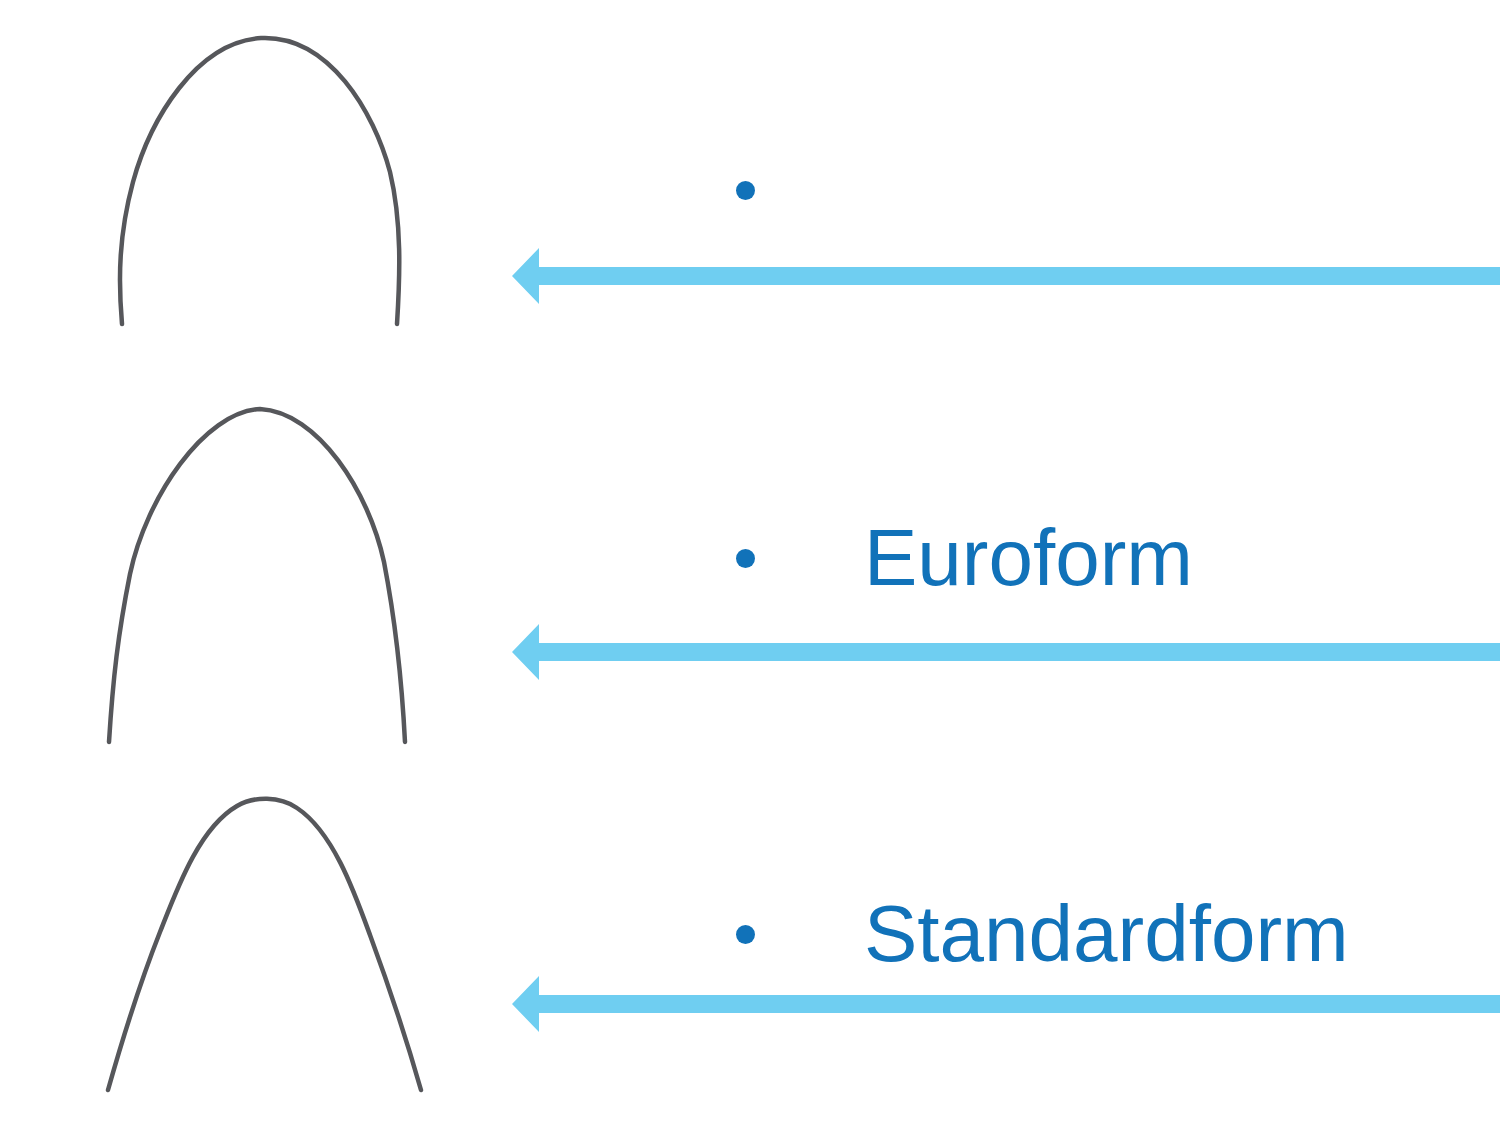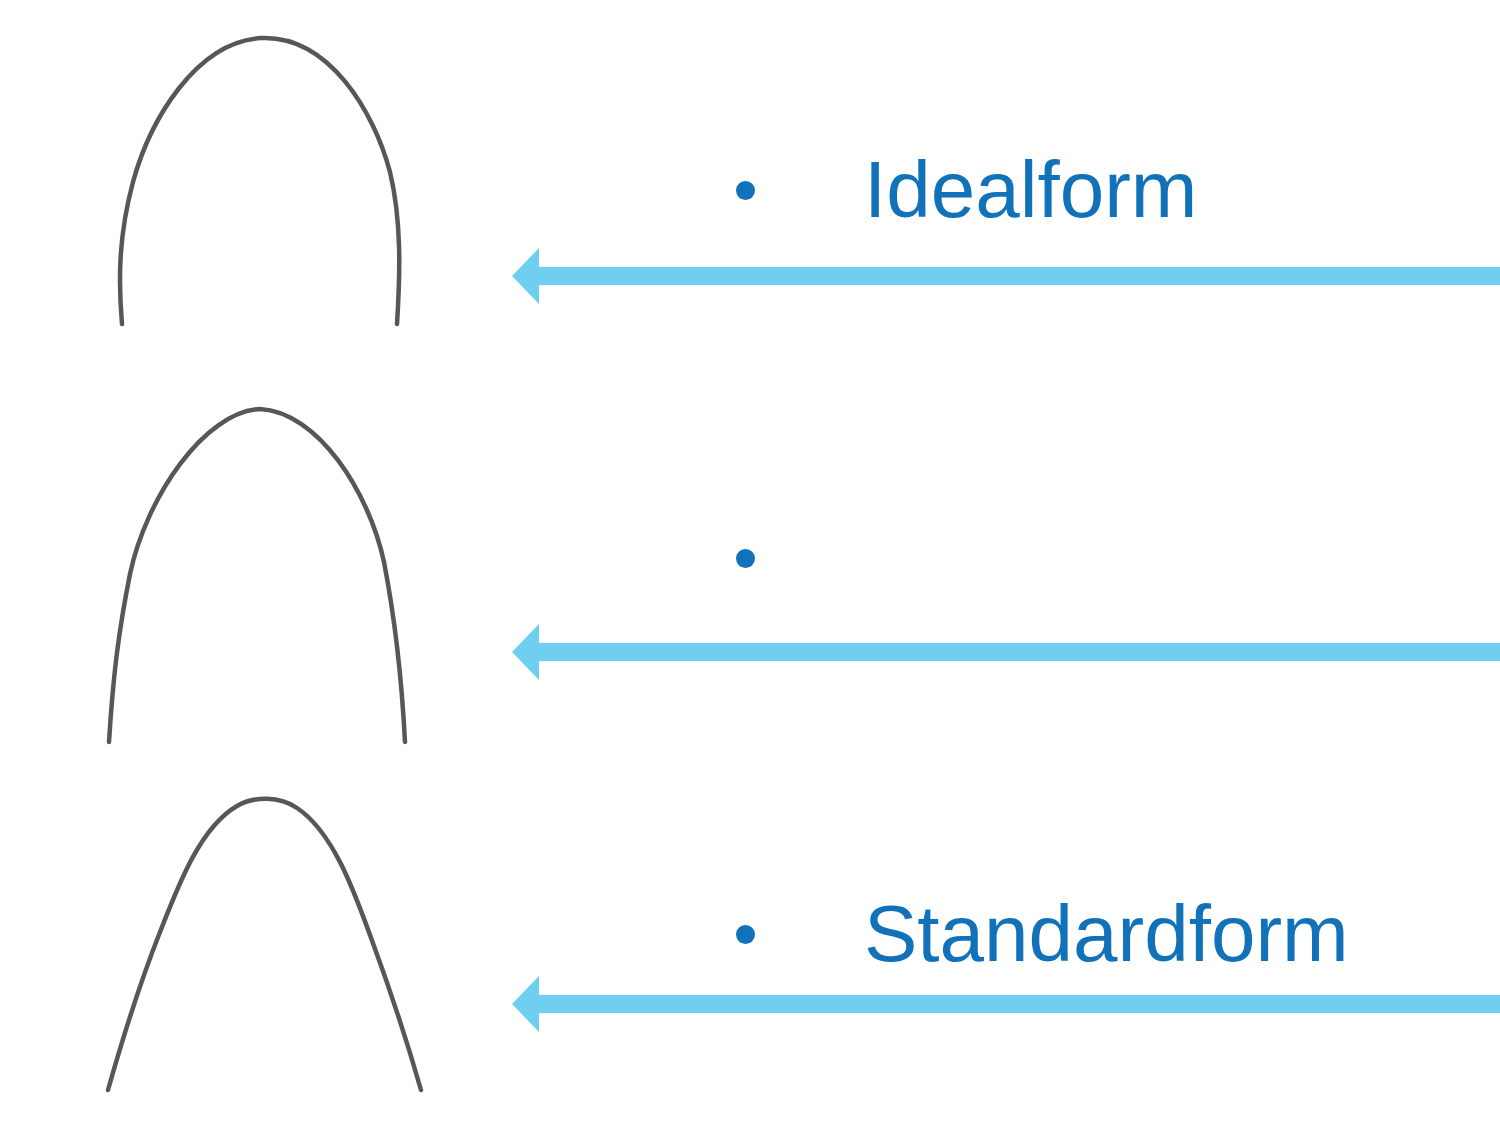--- a/index.html
+++ b/index.html
@@ -58,33 +58,33 @@
 <body>
 
 <div id="slide" style="background: rgb(255, 255, 255);">
 
   <section>
     <svg id="arch-ideal" class="arch-svg" width="300" height="302" viewBox="0 0 300 302" aria-hidden="true">
       <path d="M12 298 C8 252, 9 208, 23 156 C40 94, 86 16, 151 12 C219 9, 264 86, 280 146 C292 196, 290 250, 287 298" fill="none" stroke-width="4.5" stroke-linecap="round" stroke="#56575b"></path>
     </svg>
     <div id="label-row-ideal" class="label-row">
       <span class="bullet" style="background: rgb(17, 114, 185);"></span>
-      <span class="label-text" style="color: rgb(17, 114, 185);">Idealform</span>
     </div>
     <svg id="arrow-ideal" class="arrow-svg" width="988" height="56" viewBox="0 0 988 56" aria-hidden="true">
       <polygon points="0,28 27,0 27,19 988,19 988,37 27,37 27,56" fill="#6fcef1"></polygon>
     </svg>
   </section>
 
   <section>
     <svg id="arch-euro" class="arch-svg" width="304" height="342" viewBox="0 0 304 342" aria-hidden="true">
       <path d="M5 338 C9 274, 14 230, 26 170 C42 94, 100 8, 156 5 C214 8, 265 88, 280 158 C292 220, 298 280, 301 338" fill="none" stroke-width="4.5" stroke-linecap="round" stroke="#56575b"></path>
     </svg>
     <div id="label-row-euro" class="label-row">
       <span class="bullet" style="background: rgb(17, 114, 185);"></span>
+      <span class="label-text" style="color: rgb(17, 114, 185);">Euroform</span>
     </div>
     <svg id="arrow-euro" class="arrow-svg" width="988" height="56" viewBox="0 0 988 56" aria-hidden="true">
       <polygon points="0,28 27,0 27,19 988,19 988,37 27,37 27,56" fill="#6fcef1"></polygon>
     </svg>
   </section>
 
   <section>
     <svg id="arch-standard" class="arch-svg" width="322" height="299" viewBox="0 0 322 299" aria-hidden="true">
       <path d="M4 295 C21 235, 39 180, 56 137 C73 94, 95 33, 133 11 C150 1, 176 1, 193 13 C229 37, 250 96, 266 140 C283 186, 303 246, 317 295" fill="none" stroke-width="4.5" stroke-linecap="round" stroke="#56575b"></path>
     </svg>

